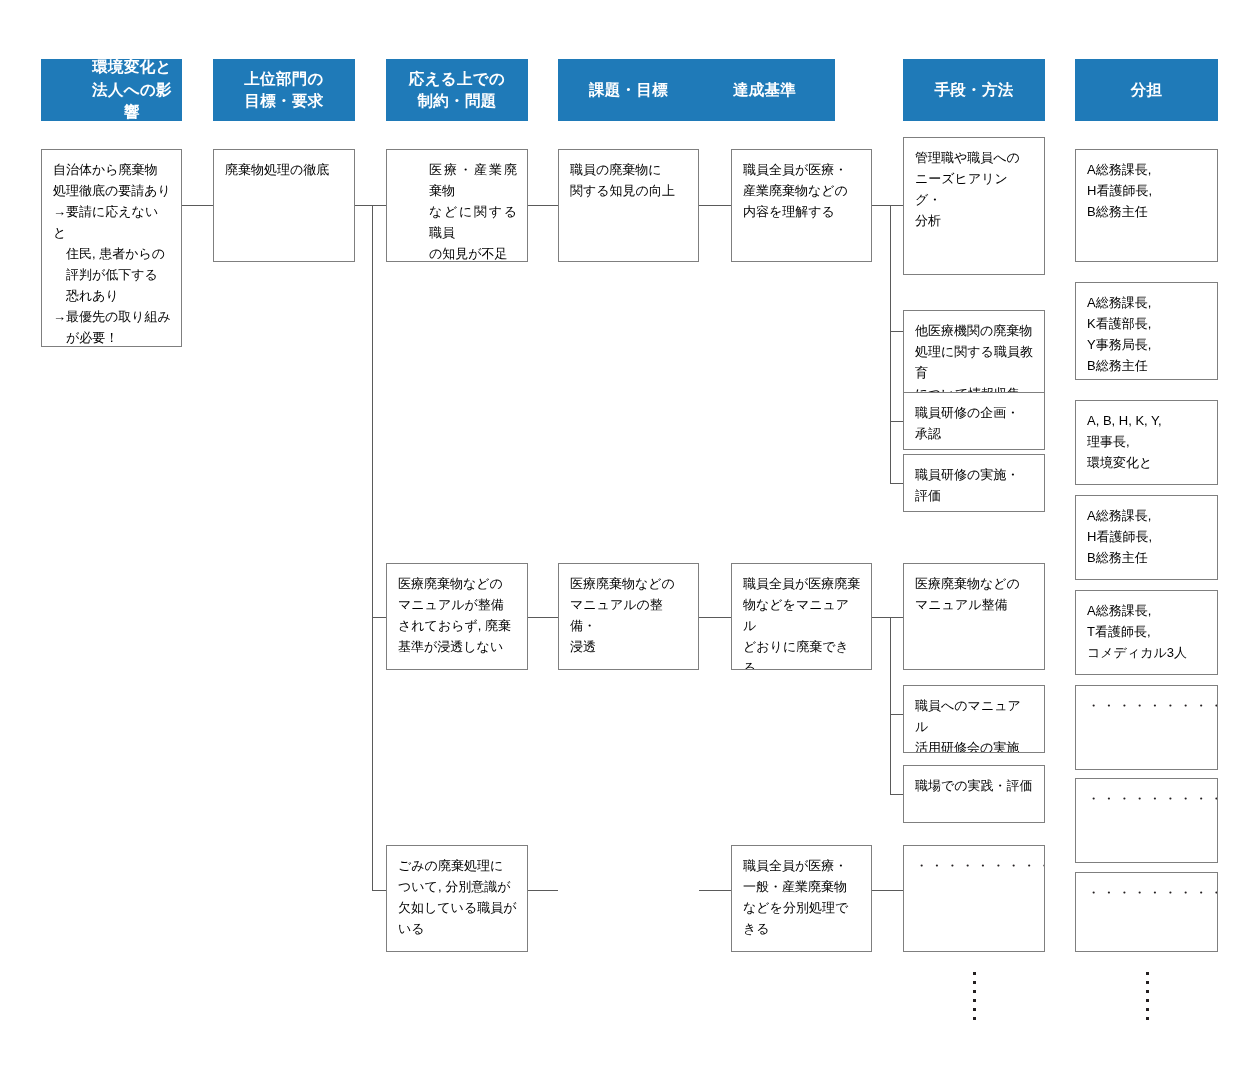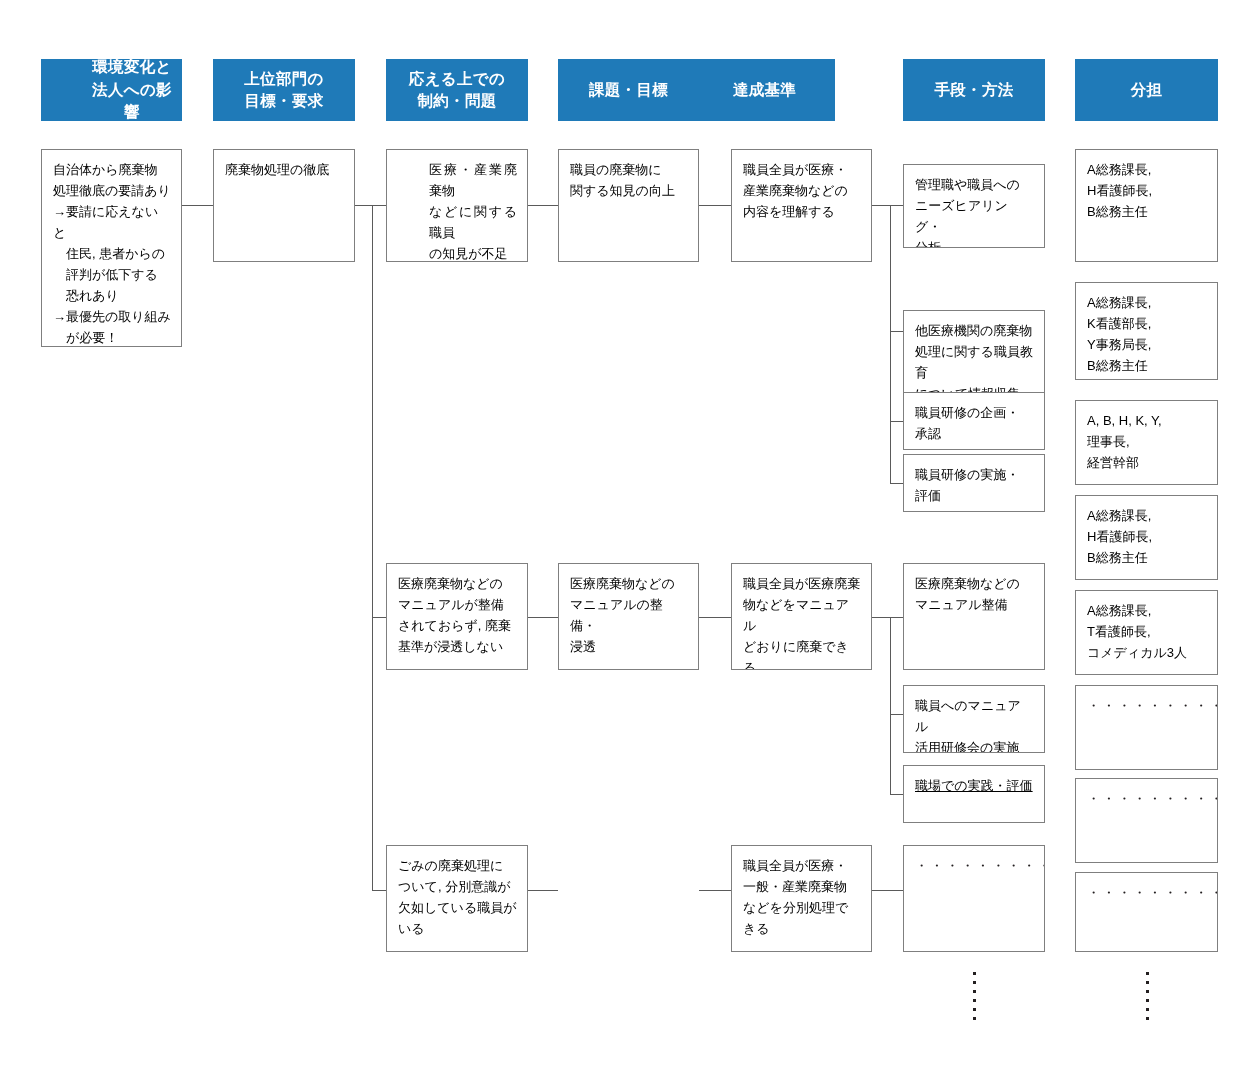--- a/index.html
+++ b/index.html
@@ -172,47 +172,47 @@
 産業廃棄物などの
 内容を理解する</div>
   <div class="node plain" style="left:731px; top:563px; width:141px; height:107px;">職員全員が医療廃棄
 物などをマニュアル
 どおりに廃棄できる</div>
   <div class="node" style="left:731px; top:845px; width:141px; height:107px;">職員全員が医療・
 一般・産業廃棄物
 などを分別処理で
 きる</div>
 
-  <div class="node plain" style="left:903px; top:164px; width:142px; height:84px;">管理職や職員への
+  <div class="node plain" style="left:903px; top:137px; width:142px; height:138px;">管理職や職員への
 ニーズヒアリング・
 分析</div>
   <div class="node plain" style="left:903px; top:282px; width:142px; height:98px;margin-top:28px;">他医療機関の廃棄物
 処理に関する職員教育
 について情報収集</div>
   <div class="node" style="left:903px; top:392px; width:142px; height:58px;">職員研修の企画・
 承認</div>
   <div class="node" style="left:903px; top:454px; width:142px; height:58px;">職員研修の実施・
 評価</div>
   <div class="node plain" style="left:903px; top:563px; width:142px; height:107px;">医療廃棄物などの
 マニュアル整備</div>
   <div class="node plain" style="left:903px; top:685px; width:142px; height:68px;">職員へのマニュアル
 活用研修会の実施</div>
-  <div class="node plain" style="left:903px; top:765px; width:142px; height:58px;text-decoration:underline;">職場での実践・評価</div>
+  <div class="node plain" style="left:903px; top:765px; width:142px; height:58px;">職場での実践・評価</div>
   <div class="node plain dots" style="left:903px; top:845px; width:142px; height:107px;">・・・・・・・・・・</div>
 
   <div class="node plain" style="left:1075px; top:149px; width:143px; height:113px;">A総務課長,
 H看護師長,
 B総務主任</div>
   <div class="node plain" style="left:1075px; top:282px; width:143px; height:98px;">A総務課長,
 K看護部長,
 Y事務局長,
 B総務主任</div>
   <div class="node plain" style="left:1075px; top:400px; width:143px; height:85px;">A, B, H, K, Y,
 理事長,
-経営幹部</div>
+環境変化と</div>
   <div class="node plain" style="left:1075px; top:495px; width:143px; height:85px;">A総務課長,
 H看護師長,
 B総務主任</div>
   <div class="node plain" style="left:1075px; top:590px; width:143px; height:85px;">A総務課長,
 T看護師長,
 コメディカル3人</div>
   <div class="node plain dots" style="left:1075px; top:685px; width:143px; height:85px;">・・・・・・・・・・</div>
   <div class="node plain dots" style="left:1075px; top:778px; width:143px; height:85px;">・・・・・・・・・・</div>
   <div class="node plain dots" style="left:1075px; top:872px; width:143px; height:80px;">・・・・・・・・・・</div>
 

